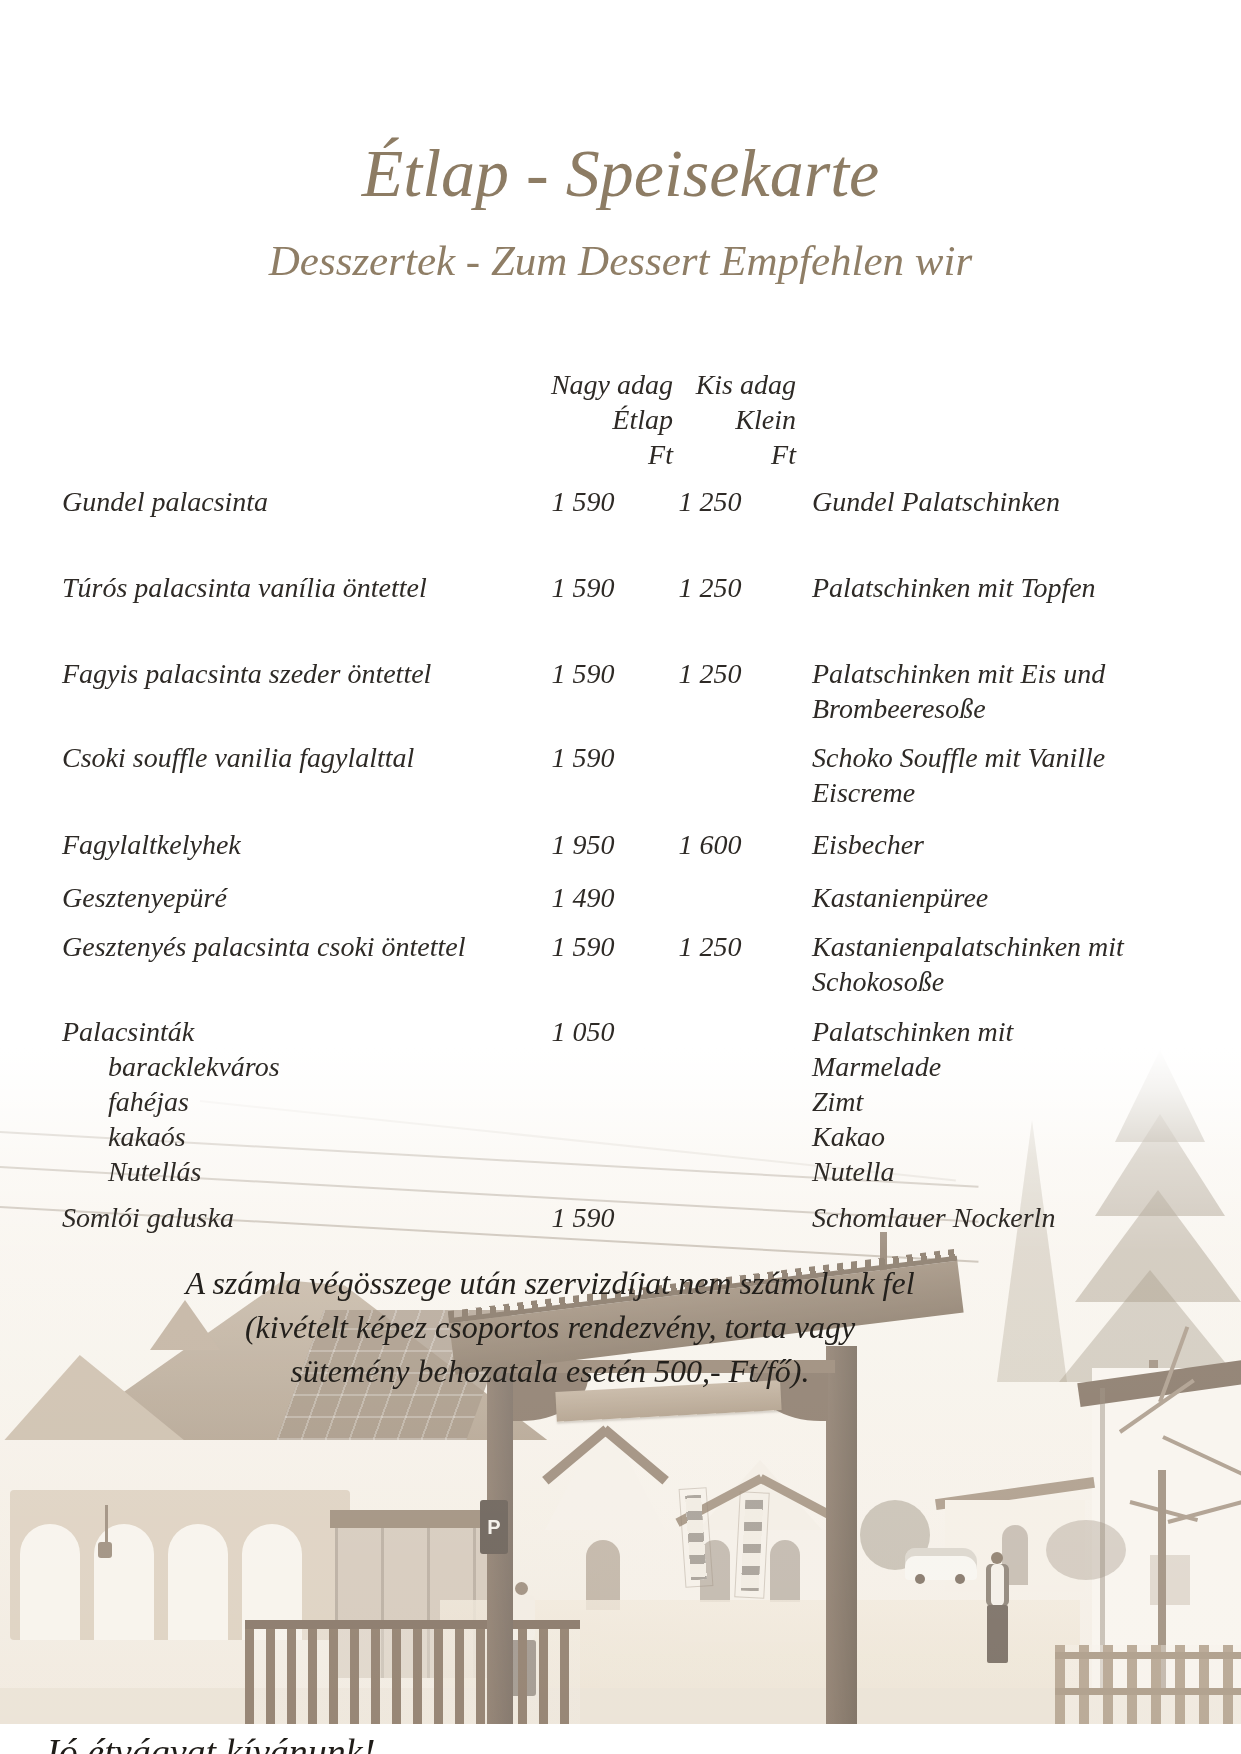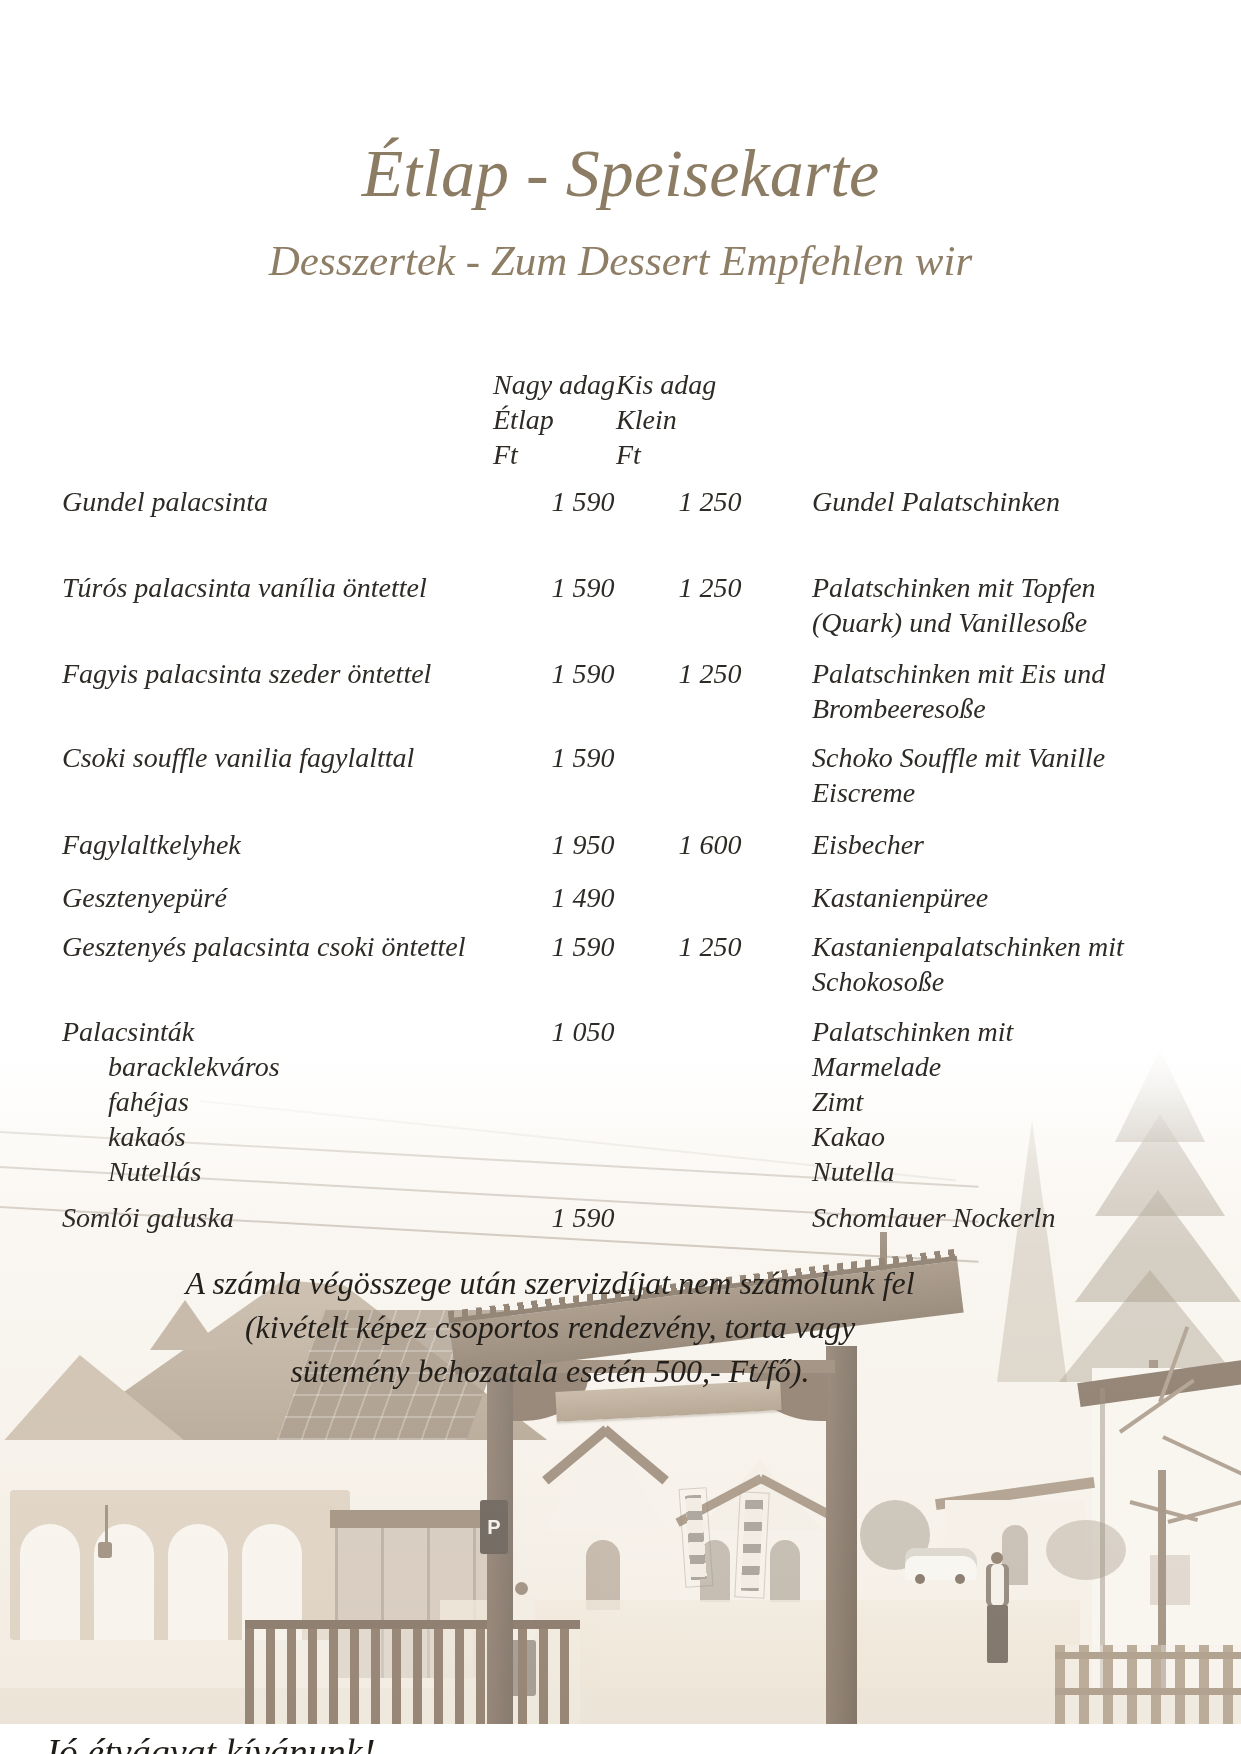--- a/index.html
+++ b/index.html
@@ -1,21 +1,21 @@
 <!DOCTYPE html>
 <html><head>
 <meta charset="utf-8">
 <style>
   html,body{margin:0;padding:0;background:#fff;}
   .page{position:relative;width:1241px;height:1754px;background:#fff;overflow:hidden;
         font-family:"Liberation Serif",serif;}
   
   .line{position:absolute;font:italic 28px/35px "Liberation Serif",serif;color:#2e2a26;white-space:nowrap;z-index:2;}
   .price{width:120px;text-align:center;}
-  .hdr{width:180px;text-align:left;}
+  .hdr{width:180px;text-align:right;}
   .title{position:absolute;left:0;width:1241px;text-align:center;color:#8d7c64;
          font:italic 68px/86px "Liberation Serif",serif;white-space:nowrap;z-index:2;}
   .subtitle{position:absolute;left:0;width:1241px;text-align:center;color:#8f7e66;
          font:italic 43px/54px "Liberation Serif",serif;white-space:nowrap;z-index:2;}
   .note-line{position:absolute;left:0;width:1100px;text-align:center;color:#23201c;
          font:italic 32px/42px "Liberation Serif",serif;white-space:nowrap;z-index:3;}
   .footer-text{position:absolute;color:#1f1c18;font:italic 38px/48px "Liberation Serif",serif;
          white-space:nowrap;z-index:3;}
   
   .photo{position:absolute;left:0;top:1048px;width:1241px;height:676px;overflow:hidden;z-index:1;}
@@ -135,21 +135,20 @@
 
   <div class="line" style="left:62px;top:484px">Gundel palacsinta</div>
   <div class="line price" style="left:523px;top:484px">1 590</div>
   <div class="line price" style="left:650px;top:484px">1 250</div>
   <div class="line" style="left:812px;top:484px">Gundel Palatschinken</div>
 
   <div class="line" style="left:62px;top:570px">Túrós palacsinta vanília öntettel</div>
   <div class="line price" style="left:523px;top:570px">1 590</div>
   <div class="line price" style="left:650px;top:570px">1 250</div>
   <div class="line" style="left:812px;top:570px">Palatschinken mit Topfen</div>
-  <div class="line" style="left:812px;top:605px">(Quark) und Vanillesoße</div>
 
   <div class="line" style="left:62px;top:656px">Fagyis palacsinta szeder öntettel</div>
   <div class="line price" style="left:523px;top:656px">1 590</div>
   <div class="line price" style="left:650px;top:656px">1 250</div>
   <div class="line" style="left:812px;top:656px">Palatschinken mit Eis und</div>
   <div class="line" style="left:812px;top:691px">Brombeeresoße</div>
 
   <div class="line" style="left:62px;top:740px">Csoki souffle vanilia fagylalttal</div>
   <div class="line price" style="left:523px;top:740px">1 590</div>
   <div class="line" style="left:812px;top:740px">Schoko Souffle mit Vanille</div>

